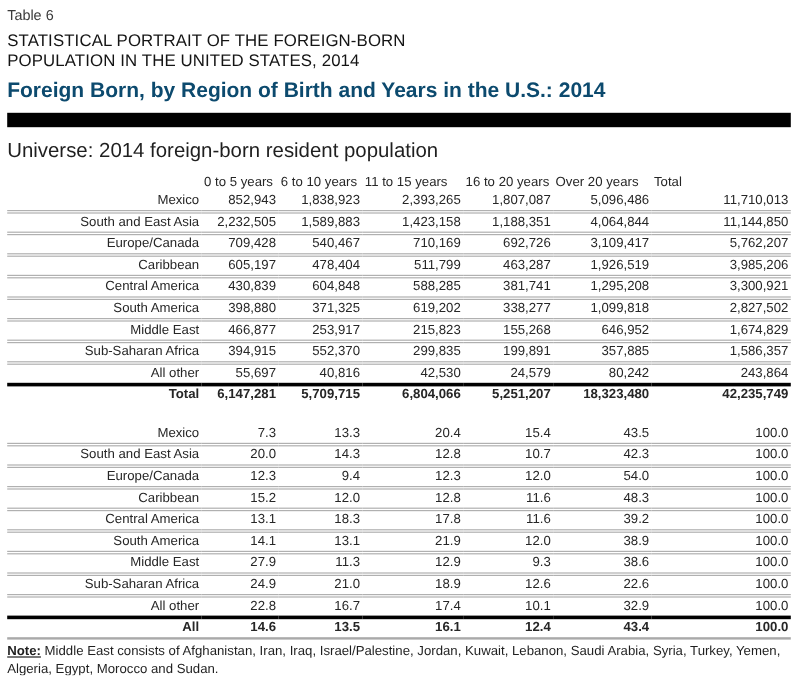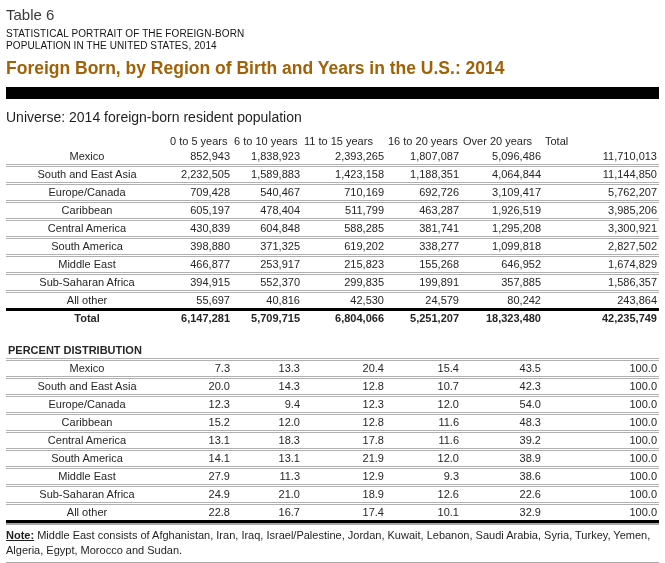--- a/index.html
+++ b/index.html
@@ -10,62 +10,62 @@
     width: 665px;
   }
   .page {
     width: 665px;
     height: 563px;
     padding: 4px 6px 0 6px;
     overflow: hidden;
     background: #ffffff;
   }
   .table-number {
-    font-size: 15px;
+    font-size: 12px;
     color: #3a3a3a;
     margin: 2px 0 5px 0;
   }
   .report-title {
-    font-size: 10px;
+    font-size: 14px;
     line-height: 1.22;
     color: #141414;
     letter-spacing: 0.1px;
   }
   .page-title {
     font-size: 17.5px;
     font-weight: bold;
-    color: #a16207;
+    color: #0c4a6e;
     margin: 6px 0 8px 0;
   }
   .black-bar {
     height: 12px;
     background: #000000;
     margin: 0 0 10px 0;
   }
   .universe {
-    font-size: 14px;
+    font-size: 17px;
     color: #1f1f1f;
     margin-bottom: 9px;
   }
   table.data-table {
     width: 100%;
     border-collapse: collapse;
     table-layout: fixed;
   }
   table.data-table td, table.data-table th {
     font-size: 11px;
     padding: 1px 2px 2px 2px;
     height: 14px;
     overflow: hidden;
     white-space: nowrap;
     color: #262626;
   }
   th.colhead { font-weight: normal; text-align: left; }
   th.corner { font-weight: normal; }
-  td.rowlabel { text-align: center; }
+  td.rowlabel { text-align: right; }
   td.num { text-align: right; }
   tr.data-row { border-bottom: 3px double #b0b0b0; }
   tr.last-data-row { border-bottom: 3px solid #000000; margin-top: 31px; }
   tr.total-row td { font-weight: bold; }
   td.section-title { font-weight: bold; }
   tr.section-row { border-bottom: 3px double #b0b0b0; }
   .percent-table-wrap { margin-top: 17px; }
   .note {
     font-size: 11px;
     line-height: 1.35;
@@ -212,23 +212,20 @@
       <colgroup>
         <col style="width:162px">
           <col style="width:64px">
           <col style="width:70px">
         <col style="width:84px">
           <col style="width:75px">
           <col style="width:82px">
           <col style="width:116px">
       </colgroup>
       <tbody>
-          <tr class="section-row">
-            <td class="section-title" colspan="7">PERCENT DISTRIBUTION</td>
-          </tr>
           <tr class="data-row">
             <td class="rowlabel">Mexico</td>
             <td class="num">7.3</td>
             <td class="num">13.3</td>
             <td class="num">20.4</td>
             <td class="num">15.4</td>
             <td class="num">43.5</td>
             <td class="num">100.0</td>
           </tr>
           <tr class="data-row">
@@ -296,20 +293,29 @@
           </tr>
           <tr class="data-row last-data-row">
             <td class="rowlabel">All other</td>
             <td class="num">22.8</td>
             <td class="num">16.7</td>
             <td class="num">17.4</td>
             <td class="num">10.1</td>
             <td class="num">32.9</td>
             <td class="num">100.0</td>
           </tr>
+          <tr class="total-row">
+            <td class="rowlabel">All</td>
+            <td class="num">14.6</td>
+            <td class="num">13.5</td>
+            <td class="num">16.1</td>
+            <td class="num">12.4</td>
+            <td class="num">43.4</td>
+            <td class="num">100.0</td>
+          </tr>
         </tbody>
     </table>
   </div>
 
   <div class="note">
     <b>Note:</b><span> Middle East consists of Afghanistan, Iran, Iraq, Israel/Palestine, Jordan, Kuwait, Lebanon, Saudi Arabia, Syria, Turkey, Yemen, Algeria, Egypt, Morocco and Sudan.</span>
   </div>
 
 </div>
 

